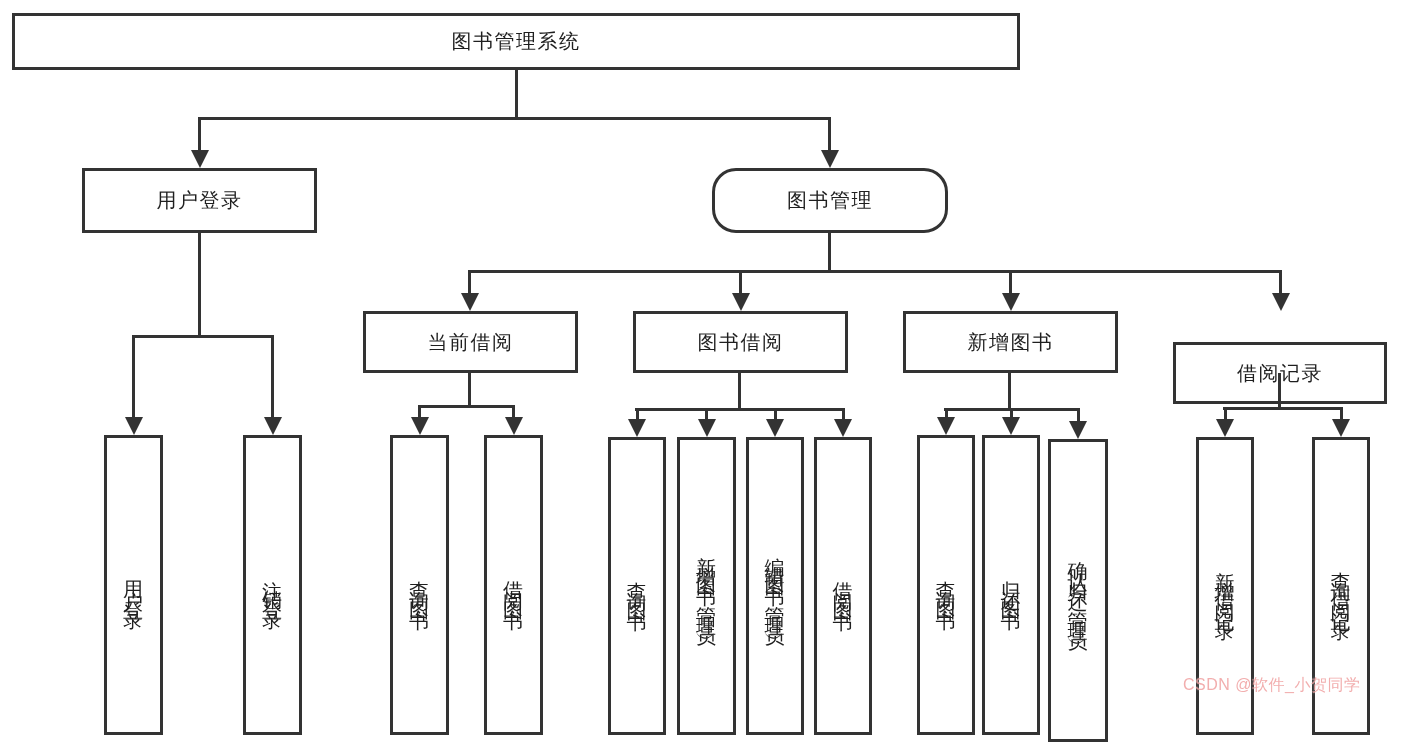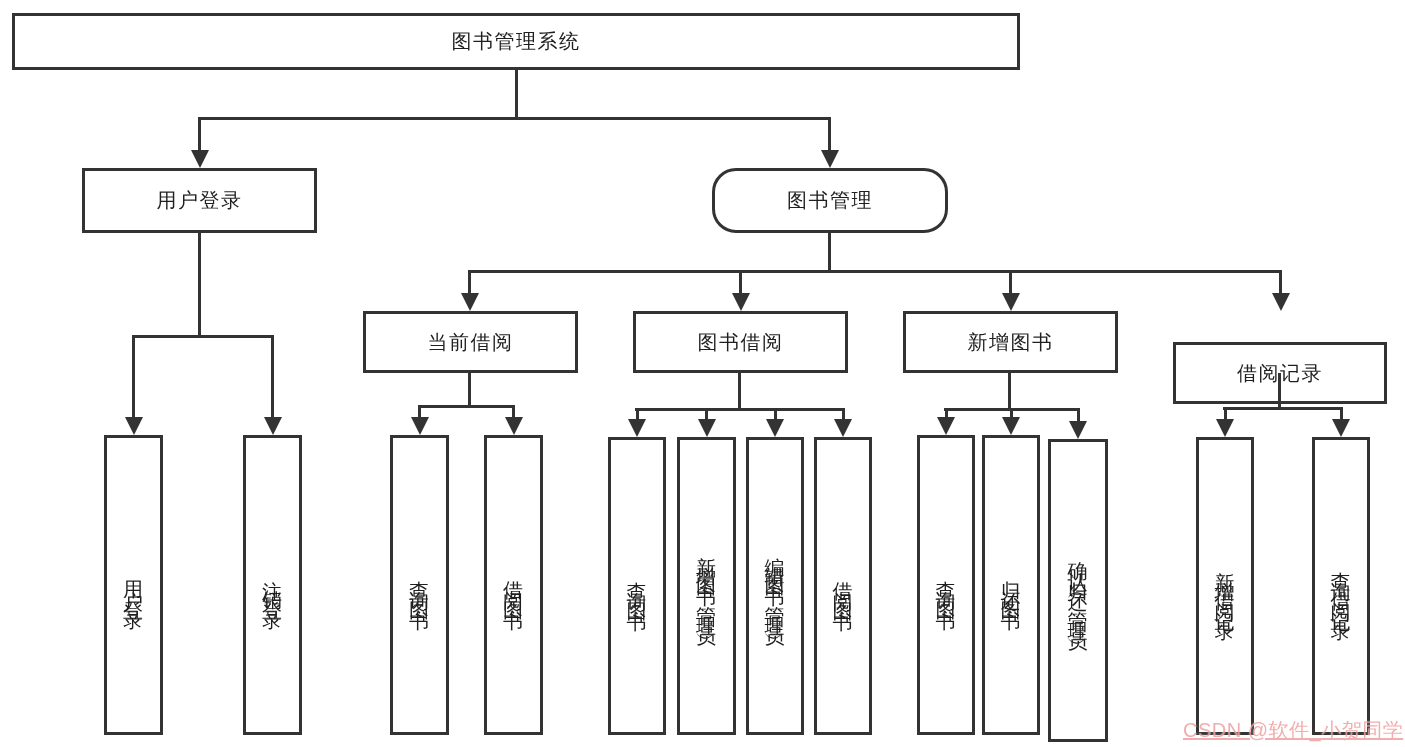--- a/index.html
+++ b/index.html
@@ -37,29 +37,28 @@
   .line { position: absolute; background: var(--line, #333333); }
   .arrow {
     position: absolute;
     width: 0; height: 0;
     border-left: 9px solid transparent;
     border-right: 9px solid transparent;
     border-top: 18px solid var(--line, #333333);
   }
   .watermark {
     position: absolute;
-    left: 1183px; top: 717px;
-    font-size: 20px;
+    left: 1183px; top: 675px;
+    font-size: 16px;
     letter-spacing: 0.5px;
     color: var(--watermark, #f0a0a0);
     opacity: 0.85;
     text-shadow: 0 0 2px rgba(255,255,255,0.7);
     z-index: 10;
     white-space: nowrap;
-    text-decoration: underline;
   }
 </style>
 </head>
 <body>
 
 <div class="canvas">
 
   <div class="node h" style="left:12px; top:13px; width:1008px; height:57px;">
     <span>图书管理系统</span>
   </div>

